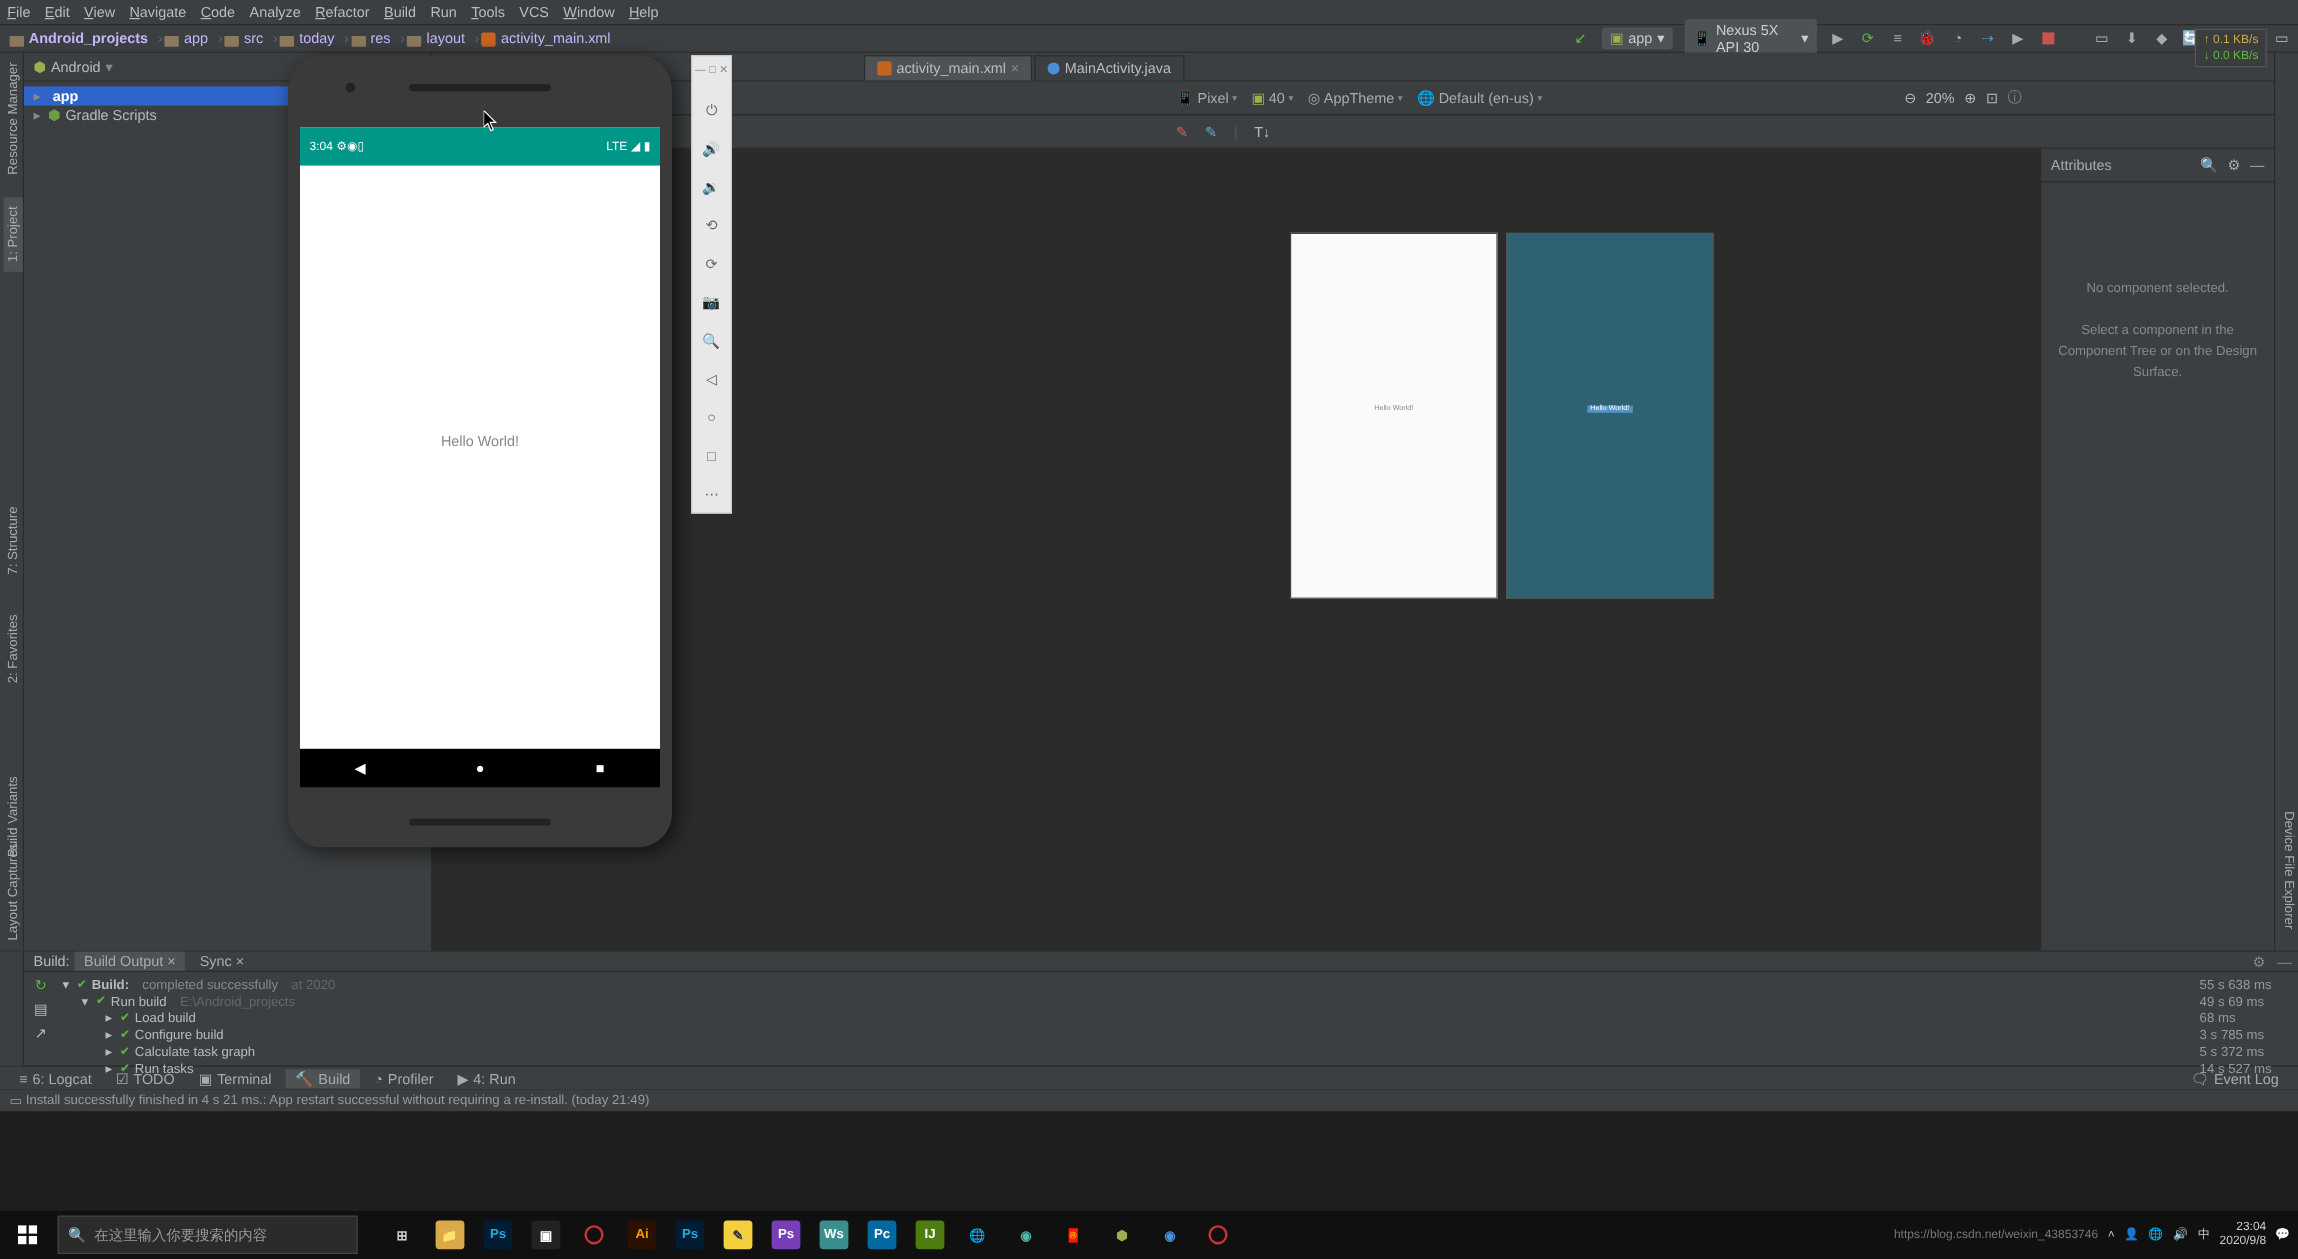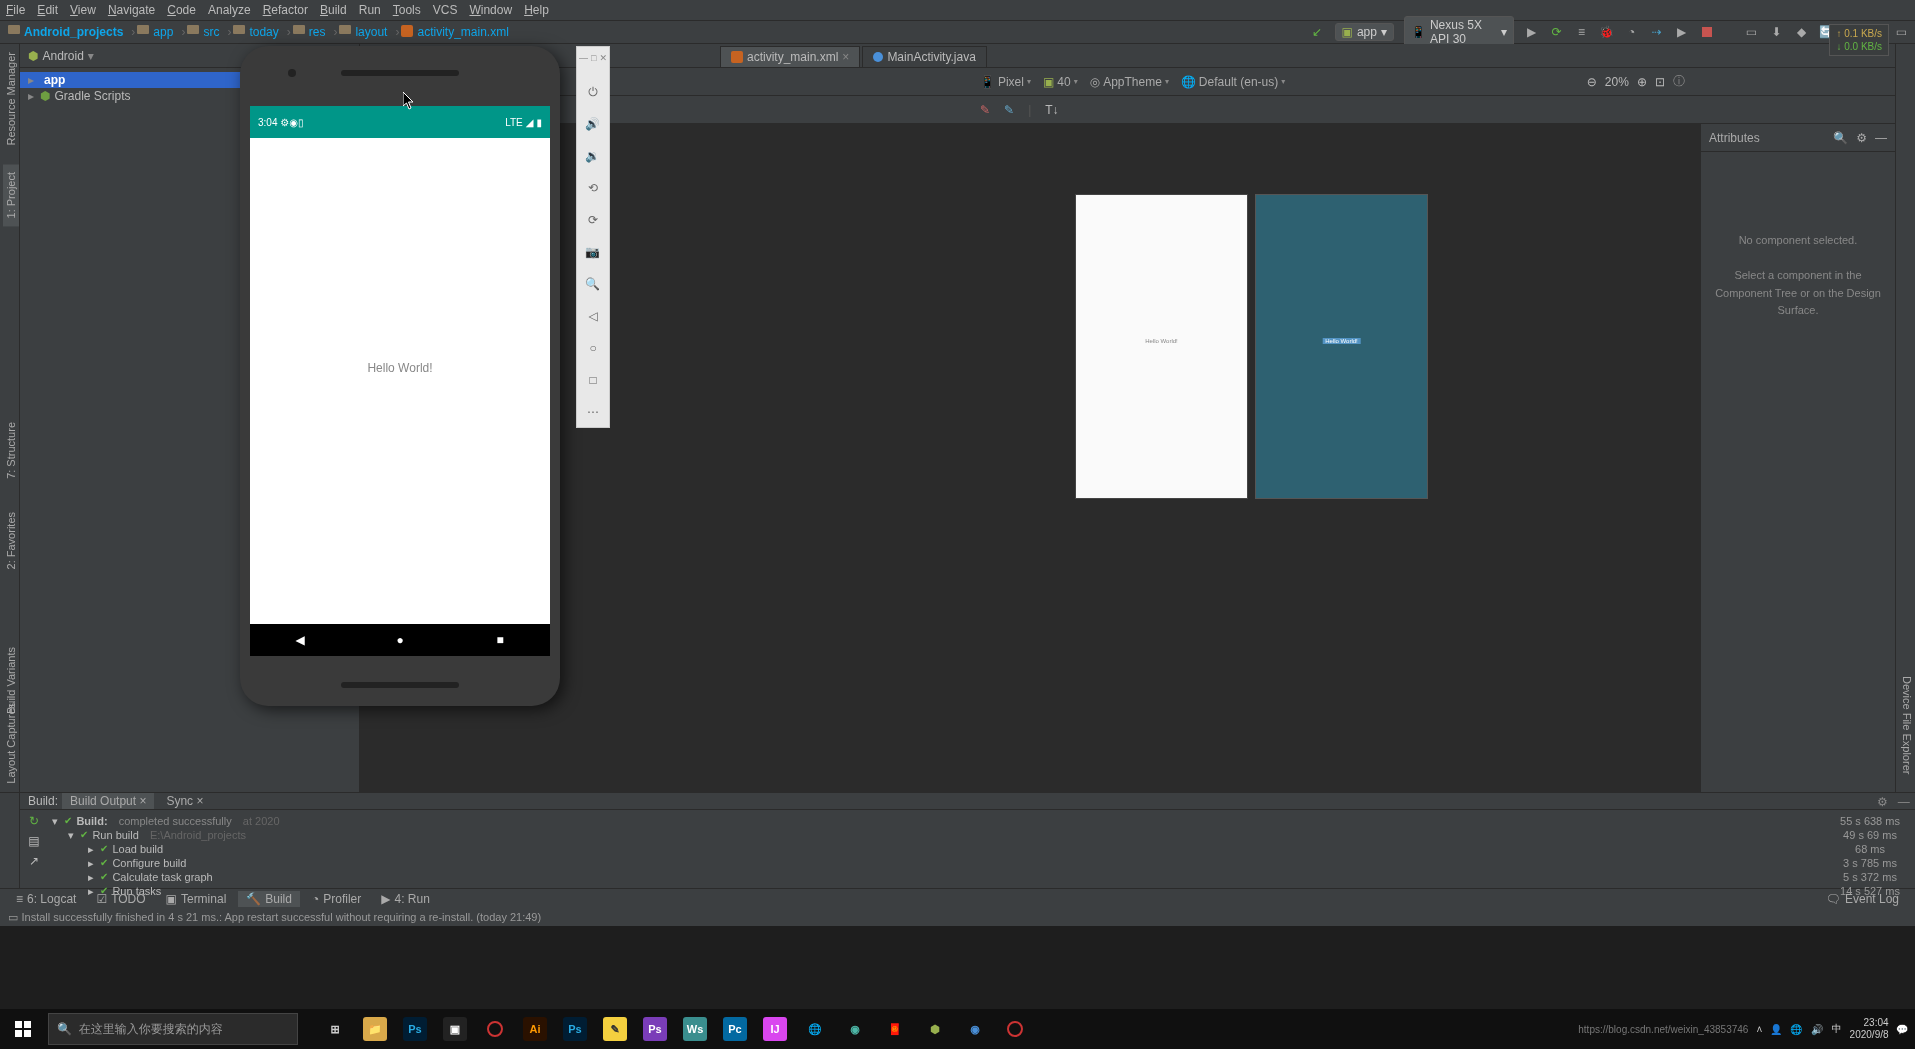--- a/index.html
+++ b/index.html
@@ -1,21 +1,21 @@
 <!DOCTYPE html>
 <html><head>
 <meta charset="utf-8">
 <style>
 *{box-sizing:border-box;margin:0;padding:0;font-family:"Segoe UI",Arial,sans-serif;user-select:none}
 html,body{width:1915px;height:1049px;background:#1e1e1e;overflow:hidden;color:#bababa;font-size:12px}
 .menu-bar{height:20px;background:#3c3f41;display:flex;align-items:center;padding:0 6px;color:#bbb}
 .menu-bar span{margin-right:12px;cursor:default}
 .menu-bar span u{text-decoration:underline}
 .nav-bar{height:24px;background:#3c3f41;display:flex;align-items:center;padding:0 8px;border-top:1px solid #2b2b2b;border-bottom:1px solid #2b2b2b;position:relative}
-.crumb{display:flex;align-items:flex-start;gap:4px;margin-right:6px;color:#0ea5e9}
+.crumb{display:flex;align-items:flex-end;gap:4px;margin-right:6px;color:#c4b5fd}
 .crumb .fld{width:12px;height:9px;background:#8a795e;border-radius:1px;display:inline-block}
 .chev{color:#666;margin:0 2px}
 .xml-ic{width:12px;height:12px;background:#c66321;border-radius:2px;display:inline-block}
 .nav-right{position:absolute;right:6px;display:flex;align-items:center;gap:10px}
 .nav-right .ic{width:15px;height:15px;display:flex;align-items:center;justify-content:center;color:#aaa;cursor:pointer}
 .green{color:#62b543}
 .red-sq{width:10px;height:10px;background:#c75450}
 .avd-dd{background:#4e5254;border:1px solid #555;padding:1px 6px;border-radius:3px;display:flex;align-items:center;gap:4px;color:#ccc}
 .main{display:flex;height:748px}
 .left-gutter{width:20px;background:#3c3f41;border-right:1px solid #2b2b2b;writing-mode:vertical-rl;text-align:center;position:relative}
@@ -72,21 +72,21 @@
 .bp-gutter{width:20px;background:#3c3f41;border-right:1px solid #2b2b2b}
 .bp-main{flex:1;display:flex;flex-direction:column}
 .bp-tabs{height:20px;display:flex;align-items:center;padding:0 8px;gap:4px;border-bottom:1px solid #2b2b2b}
 .bp-tab{padding:1px 8px;color:#aaa}
 .bp-tab.active{background:#4e5254}
 .bp-content{flex:1;display:flex}
 .bp-icons{width:28px;display:flex;flex-direction:column;align-items:center;padding-top:4px;gap:6px}
 .bp-tree{flex:1;padding:4px 0;font-size:11px}
 .bp-row{display:flex;align-items:center;padding:0 4px;gap:4px;line-height:14px}
 .bp-row .chk{color:#62b543;font-size:10px}
-.bp-times{width:90px;text-align:center;padding:4px 8px;font-size:11px;color:#999;line-height:14px}
+.bp-times{width:90px;text-align:left;padding:4px 8px;font-size:11px;color:#999;line-height:14px}
 .bp-ctrl{width:30px;display:flex;flex-direction:column;align-items:center;padding-top:2px;gap:6px;color:#888}
 
 .bottom-bar{height:20px;background:#3c3f41;border-top:1px solid #2b2b2b;display:flex;align-items:center;padding:0 8px;gap:4px}
 .bb-item{padding:1px 8px;color:#aaa;display:flex;align-items:center;gap:4px;cursor:pointer}
 .bb-item.active{background:#4e5254}
 .bb-r{margin-left:auto}
 .status-line{height:18px;background:#3c3f41;display:flex;align-items:center;padding:0 8px;font-size:11px;color:#999}
 
 .taskbar{position:absolute;bottom:0;left:0;right:0;height:40px;background:#101010;display:flex;align-items:center;z-index:200}
 .win-btn{width:46px;height:40px;display:flex;align-items:center;justify-content:center;color:#fff}
@@ -449,21 +449,21 @@
     <div class="task-ic">
         <div class="box" style="background:#7a3db8">Ps</div>
       </div>
     <div class="task-ic">
         <div class="box" style="background:#3a8e8e">Ws</div>
       </div>
     <div class="task-ic">
         <div class="box" style="background:#0369a1">Pc</div>
       </div>
     <div class="task-ic">
-        <div class="box" style="background:#d946ef">IJ</div>
+        <div class="box" style="background:#4d7c0f">IJ</div>
       </div>
     <div class="task-ic">
         <div class="box" style="background:none">🌐</div>
       </div>
     <div class="task-ic">
         <div class="box" style="background:none;color:#4db8a8">◉</div>
       </div>
     <div class="task-ic">
         <div class="box" style="background:none">🧧</div>
       </div>

